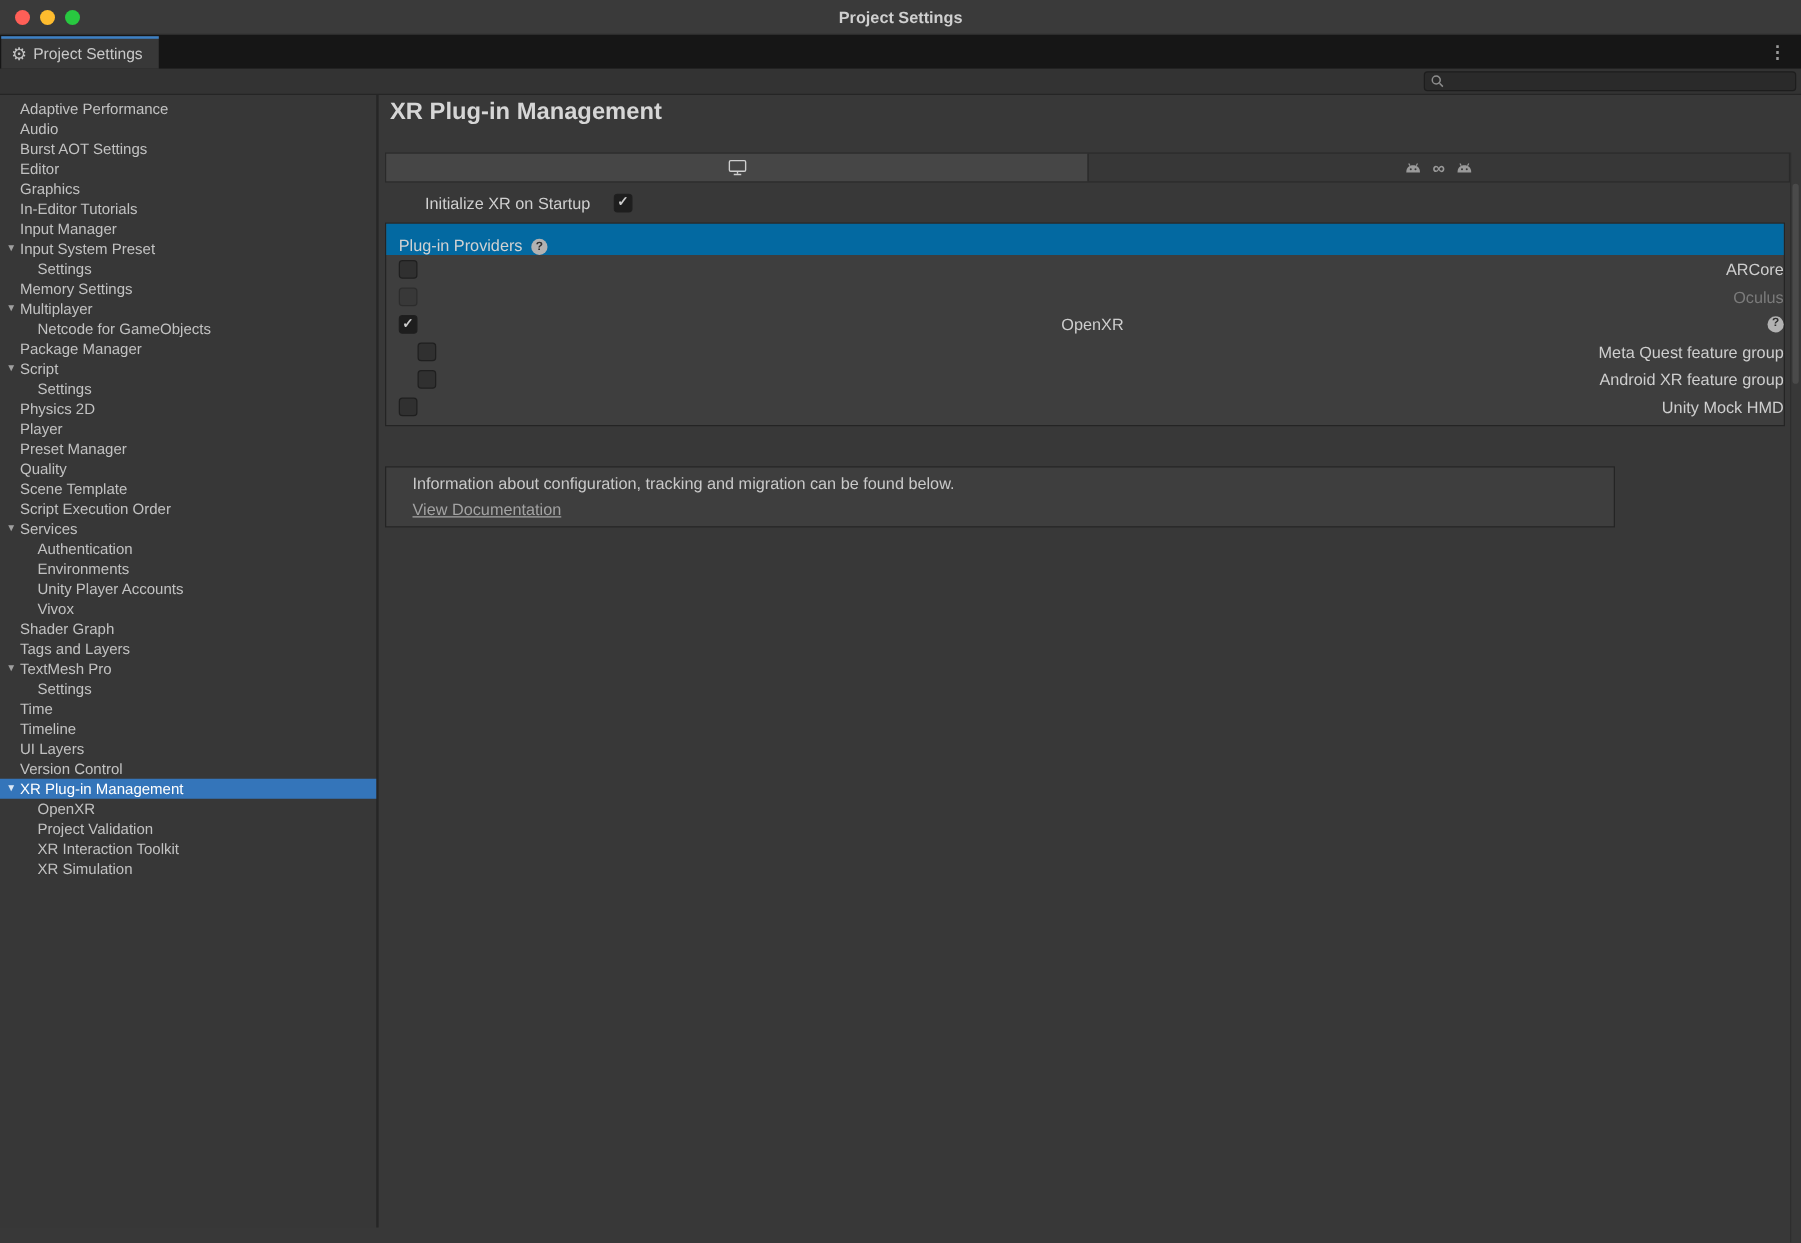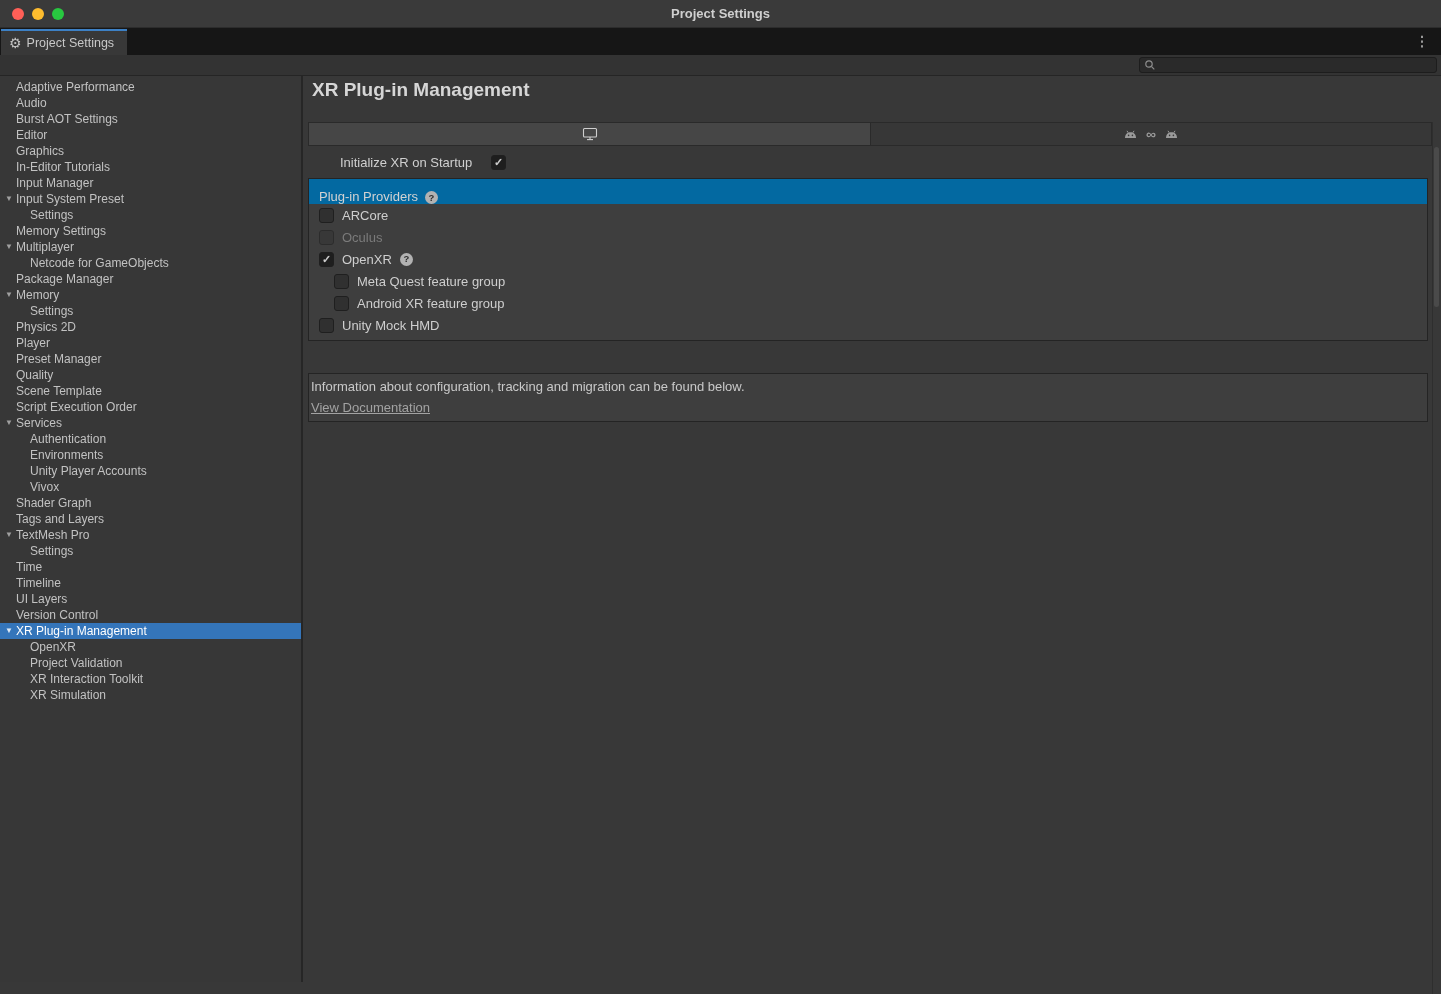--- a/index.html
+++ b/index.html
@@ -68,28 +68,28 @@
   .checkbox.checked { background:#1e1e1e; }
   .checkbox .mark { color:#cccccc; font-size:11px; line-height:1; font-weight:bold; }
 
   .groupbox { position:absolute; left:5px; top:102px; width:1120px; height:163px;
               background:#3e3e3e; border:1px solid #242424; }
   .group-header { height:25px; background:#0369a1; display:flex; align-items:flex-end;
                   padding-left:10px; gap:7px; font-size:13px; color:#d2d2d2; }
   .helpbadge { width:13px; height:13px; border-radius:50%; background:#b2b2b2;
                color:#2e2e2e; font-size:9.5px; font-weight:bold; display:inline-flex;
                align-items:center; justify-content:center; line-height:1; }
-  .prov-row { height:22px; display:flex; align-items:center; gap:8px; padding-left:10px; }
+  .prov-row { height:22px; display:flex; align-items:center; gap:8px; padding-left:10px;justify-content:space-between; }
   .prov-row.ind1 { padding-left:25px; }
   .prov-row .plab { font-size:13px; color:#cecece; }
   .prov-row.disabled .plab { color:#7b7b7b; }
   .prov-row.disabled .checkbox { opacity:.55; background:#343434; }
 
-  .infobox { position:absolute; left:5px; top:297px; width:1120px; height:49px;
-             background:#3e3e3e; border:1px solid #242424; padding:5px 2px; }
+  .infobox { position:absolute; left:5px; top:297px; width:984px; height:49px;
+             background:#3e3e3e; border:1px solid #242424; padding:5px 21px; }
   .info-text { font-size:13px; color:#c9c9c9; }
   .doc-link { display:inline-block; margin-top:6px; font-size:13px; color:#a3a3a3;
               text-decoration:underline; cursor:pointer; }
 
   .vscroll-line { position:absolute; right:8px; top:46px; bottom:0; width:1px; background:#2e2e2e; }
   .vscroll-thumb { position:absolute; right:2px; top:71px; width:5px; height:160px;
                    background:#4a4a4a; border-radius:3px; }
 </style>
 </head>
 <body>
@@ -156,21 +156,21 @@
       <span class="txt">Multiplayer</span>
     </div>
     <div class="side-row ind1">
       <span class="txt">Netcode for GameObjects</span>
     </div>
     <div class="side-row ind0">
       <span class="txt">Package Manager</span>
     </div>
     <div class="side-row ind0">
       <span class="fold">▼</span>
-      <span class="txt">Memory</span>
+      <span class="txt">Script</span>
     </div>
     <div class="side-row ind1">
       <span class="txt">Settings</span>
     </div>
     <div class="side-row ind0">
       <span class="txt">Physics 2D</span>
     </div>
     <div class="side-row ind0">
       <span class="txt">Player</span>
     </div>

